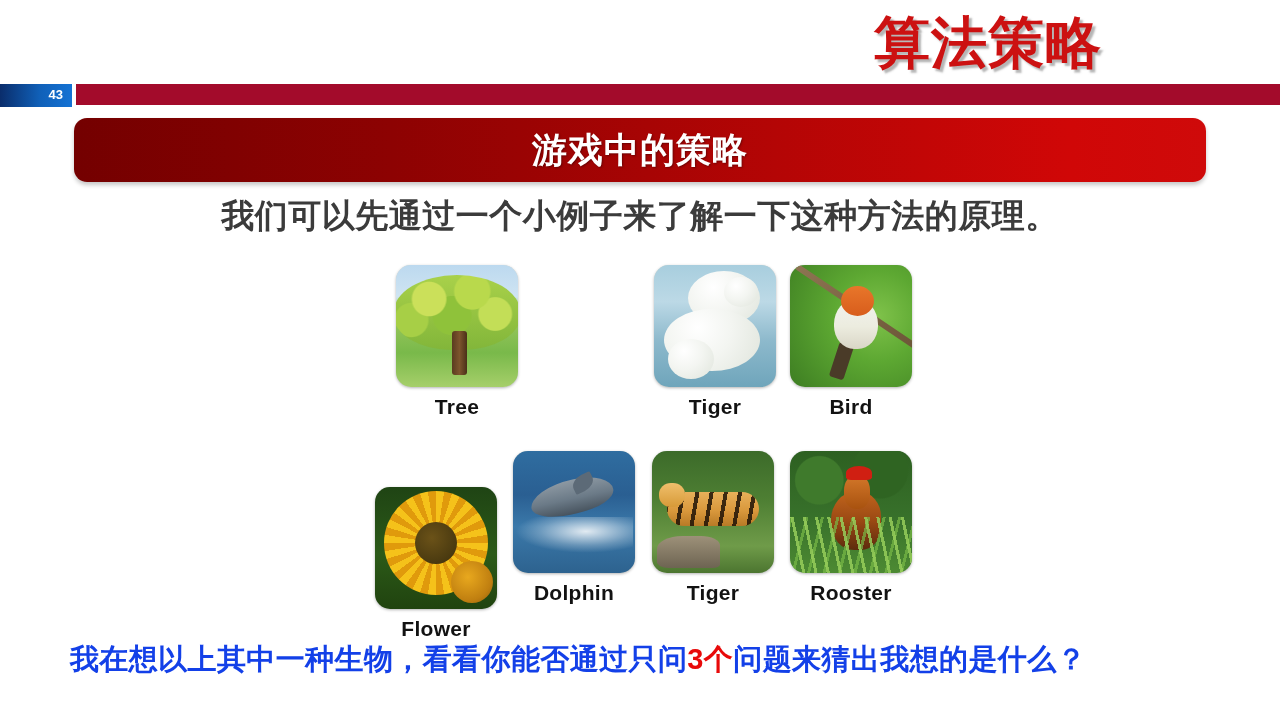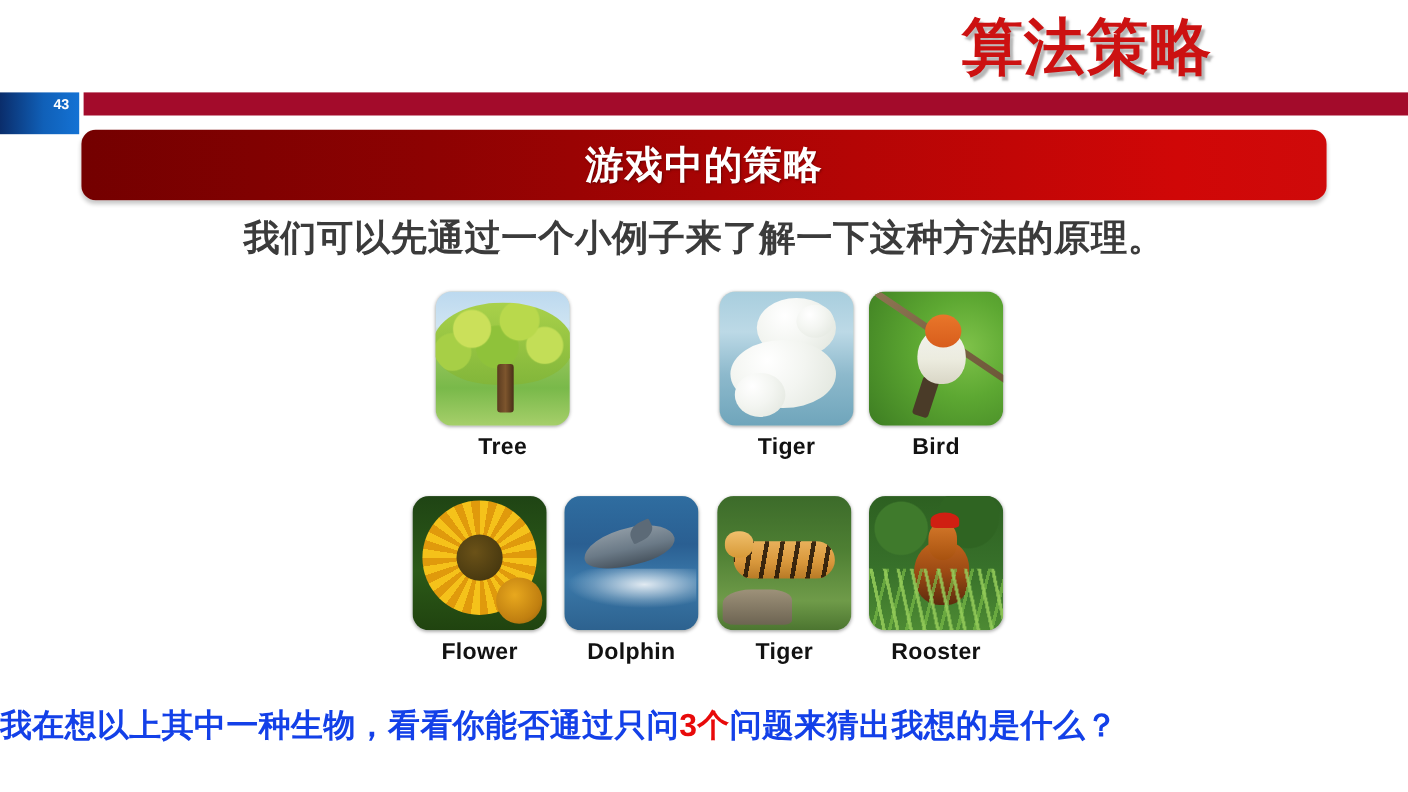--- a/index.html
+++ b/index.html
@@ -38,21 +38,21 @@
     top: 84px;
     left: 0;
     width: 1280px;
     height: 21px;
   }
   .page-badge {
     position: absolute;
     left: 0;
     top: 0;
     width: 72px;
-    height: 38px;
+    height: 23px;
     background: linear-gradient(to right, #0a2d6b 0%, #1060b8 55%, #1472d4 100%);
     color: #ffffff;
     font-size: 13px;
     font-weight: bold;
     text-align: right;
     padding-right: 9px;
     box-sizing: border-box;
     line-height: 21px;
   }
   .crimson-rule {
@@ -338,21 +338,21 @@
       repeating-linear-gradient(78deg, rgba(150,205,90,0.85) 0 3px, transparent 3px 12px),
       repeating-linear-gradient(104deg, rgba(120,185,70,0.7) 0 3px, transparent 3px 15px);
   }
 
   
   .question-line {
     position: absolute;
     left: 0;
     top: 640px;
     width: 1156px;
-    text-align: left;
+    text-align: center;
     font-size: 29px;
     font-weight: bold;
     color: #1340e8;
     letter-spacing: 0.4px;
     white-space: nowrap;
   }
   .question-line .hl { color: #e80a0a; }
 </style>
 </head>
 <body>
@@ -403,21 +403,21 @@
           <div class="head"></div>
         </div>
       </div>
       <div class="tile-label">Bird</div>
     </div>
 
   </div>
 
   <div class="grid-row row-2">
 
-    <div class="tile" style="left:375px;">
+    <div class="tile" style="left:375px;margin-top:36px;">
       <div class="thumb">
         <div class="scene sc-flower">
           <div class="petals"></div>
           <div class="disc"></div>
           <div class="bud"></div>
         </div>
       </div>
       <div class="tile-label">Flower</div>
     </div>
 

